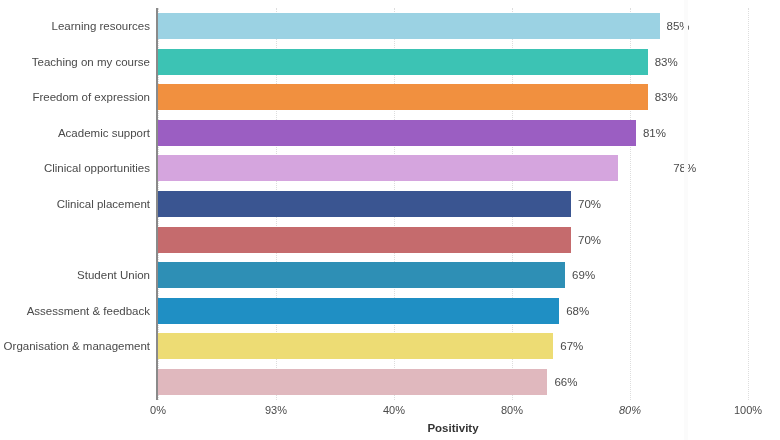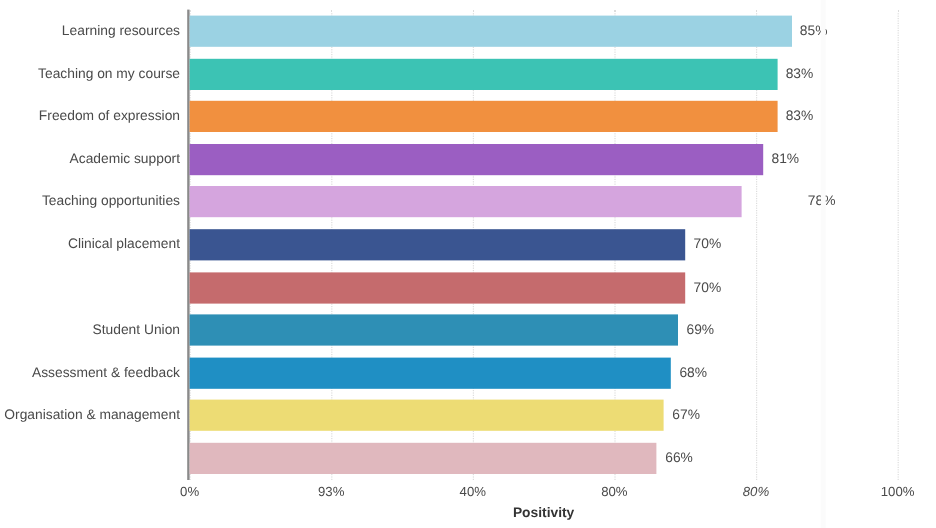--- a/index.html
+++ b/index.html
@@ -152,21 +152,21 @@
         <div class="cat-label">Freedom of expression</div>
         <div class="bar" title="Freedom of expression 83%" style="width: 489.7px; background: rgb(241, 144, 63);"></div>
         <div class="bar-value" style="left: 654.7px;">83%</div>
       </div>
       <div class="bar-row" style="top: 114.8px;">
         <div class="cat-label">Academic support</div>
         <div class="bar" title="Academic support 81%" style="width: 477.9px; background: rgb(155, 94, 194);"></div>
         <div class="bar-value" style="left: 642.9px;">81%</div>
       </div>
       <div class="bar-row" style="top: 150.4px;">
-        <div class="cat-label">Teaching opportunities</div>
+        <div class="cat-label">Clinical opportunities</div>
         <div class="bar" title="Learning opportunities 78%" style="width: 460.2px; background: rgb(213, 165, 222);"></div>
         <div class="bar-value" style="left: 625.2px; margin-left: 48px;">78%</div>
       </div>
       <div class="bar-row" style="top: 186px;">
         <div class="cat-label">Clinical placement</div>
         <div class="bar" title="Clinical placement 70%" style="width: 413px; background: rgb(58, 85, 145);"></div>
         <div class="bar-value" style="left: 578px;">70%</div>
       </div>
       <div class="bar-row" style="top: 221.6px;">
         <div class="bar" title="Mental wellbeing services 70%" style="width: 413px; background: rgb(197, 107, 109);"></div>

